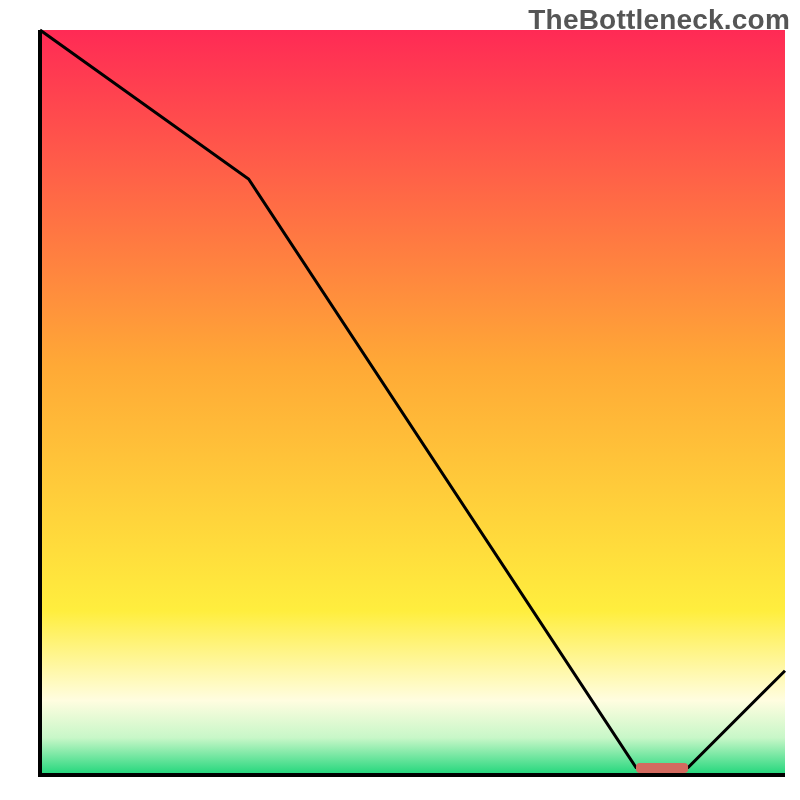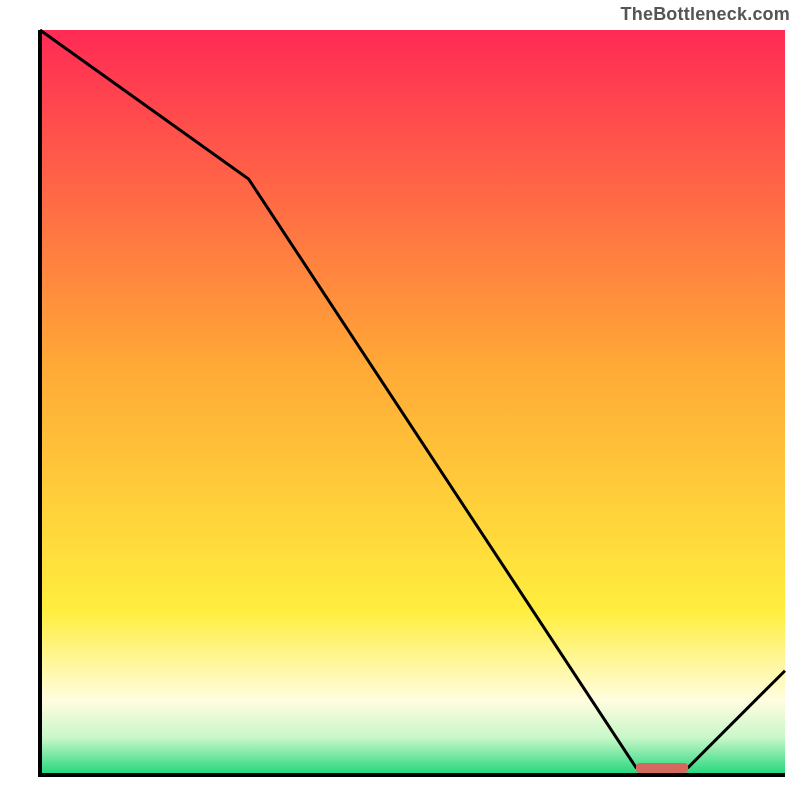--- a/index.html
+++ b/index.html
@@ -14,21 +14,21 @@
   .wrap {
     width: 800px;
     height: 800px;
     position: relative;
   }
   .watermark {
     position: absolute;
     top: 4px;
     right: 10px;
     color: #555;
-    font-size: 18px;
+    font-size: 28px;
     font-weight: bold;
     letter-spacing: 0.2px;
   }
   svg.chart {
     position: absolute;
     top: 0;
     left: 0;
     width: 800px;
     height: 800px;
     display: block;

